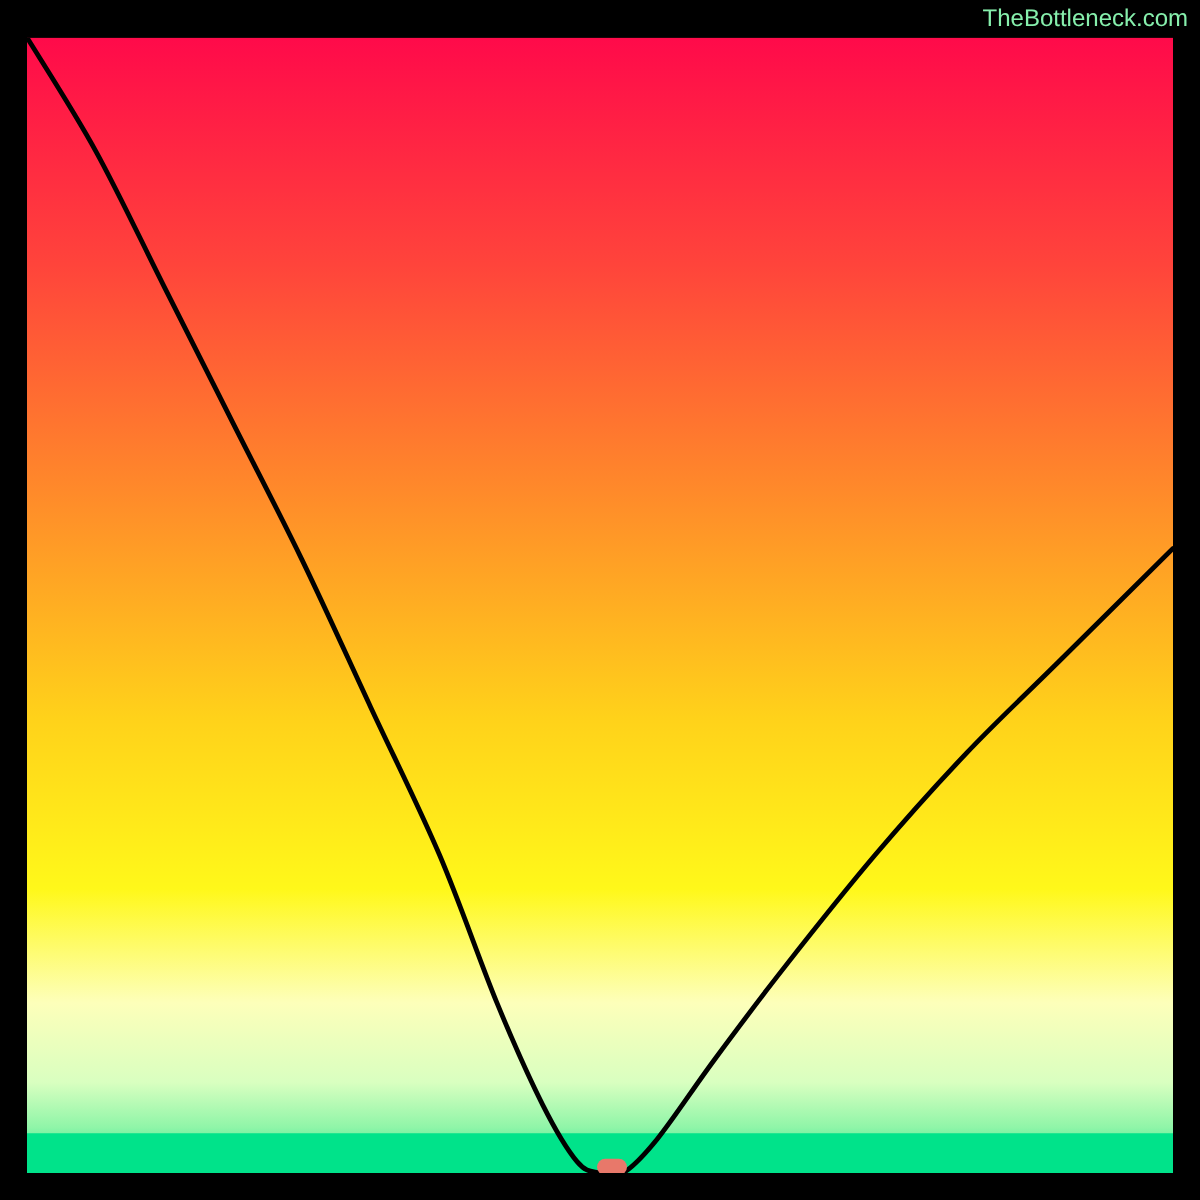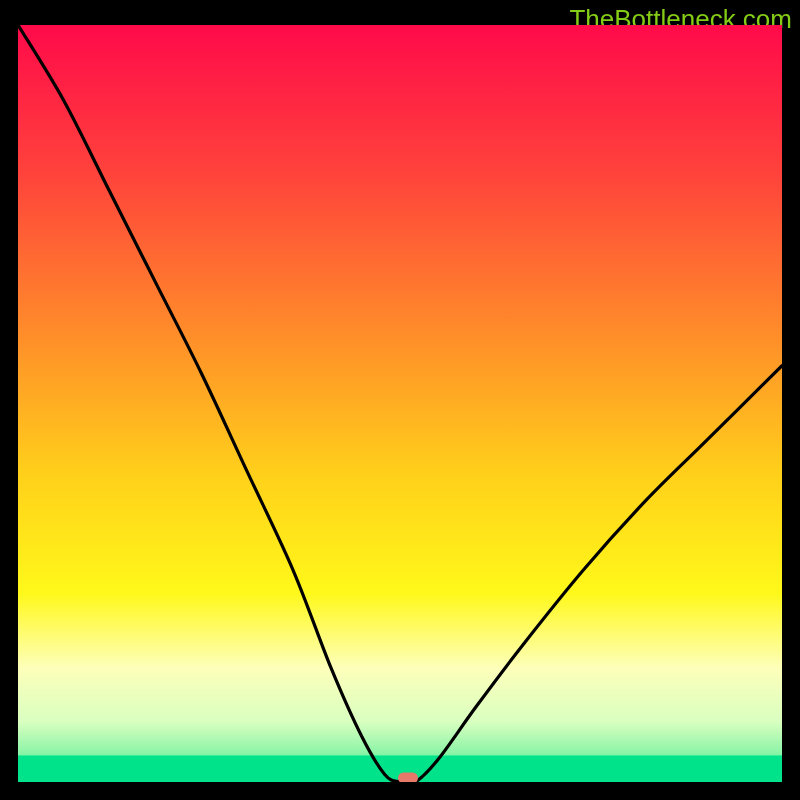--- a/index.html
+++ b/index.html
@@ -23,22 +23,22 @@
     position: absolute;
     left: 0;
     top: 0;
     width: 100%;
     height: 100%;
   }
   .watermark {
     position: absolute;
     top: 4px;
     right: 8px;
-    color: #84cc16;
-    font-size: 26px;
+    color: #86efac;
+    font-size: 16px;
     font-weight: 500;
     font-family: Arial, sans-serif;
   }
   .curve-layer {
     position: absolute;
     left: 0;
     top: 0;
     width: 100%;
     height: 100%;
     pointer-events: none;

